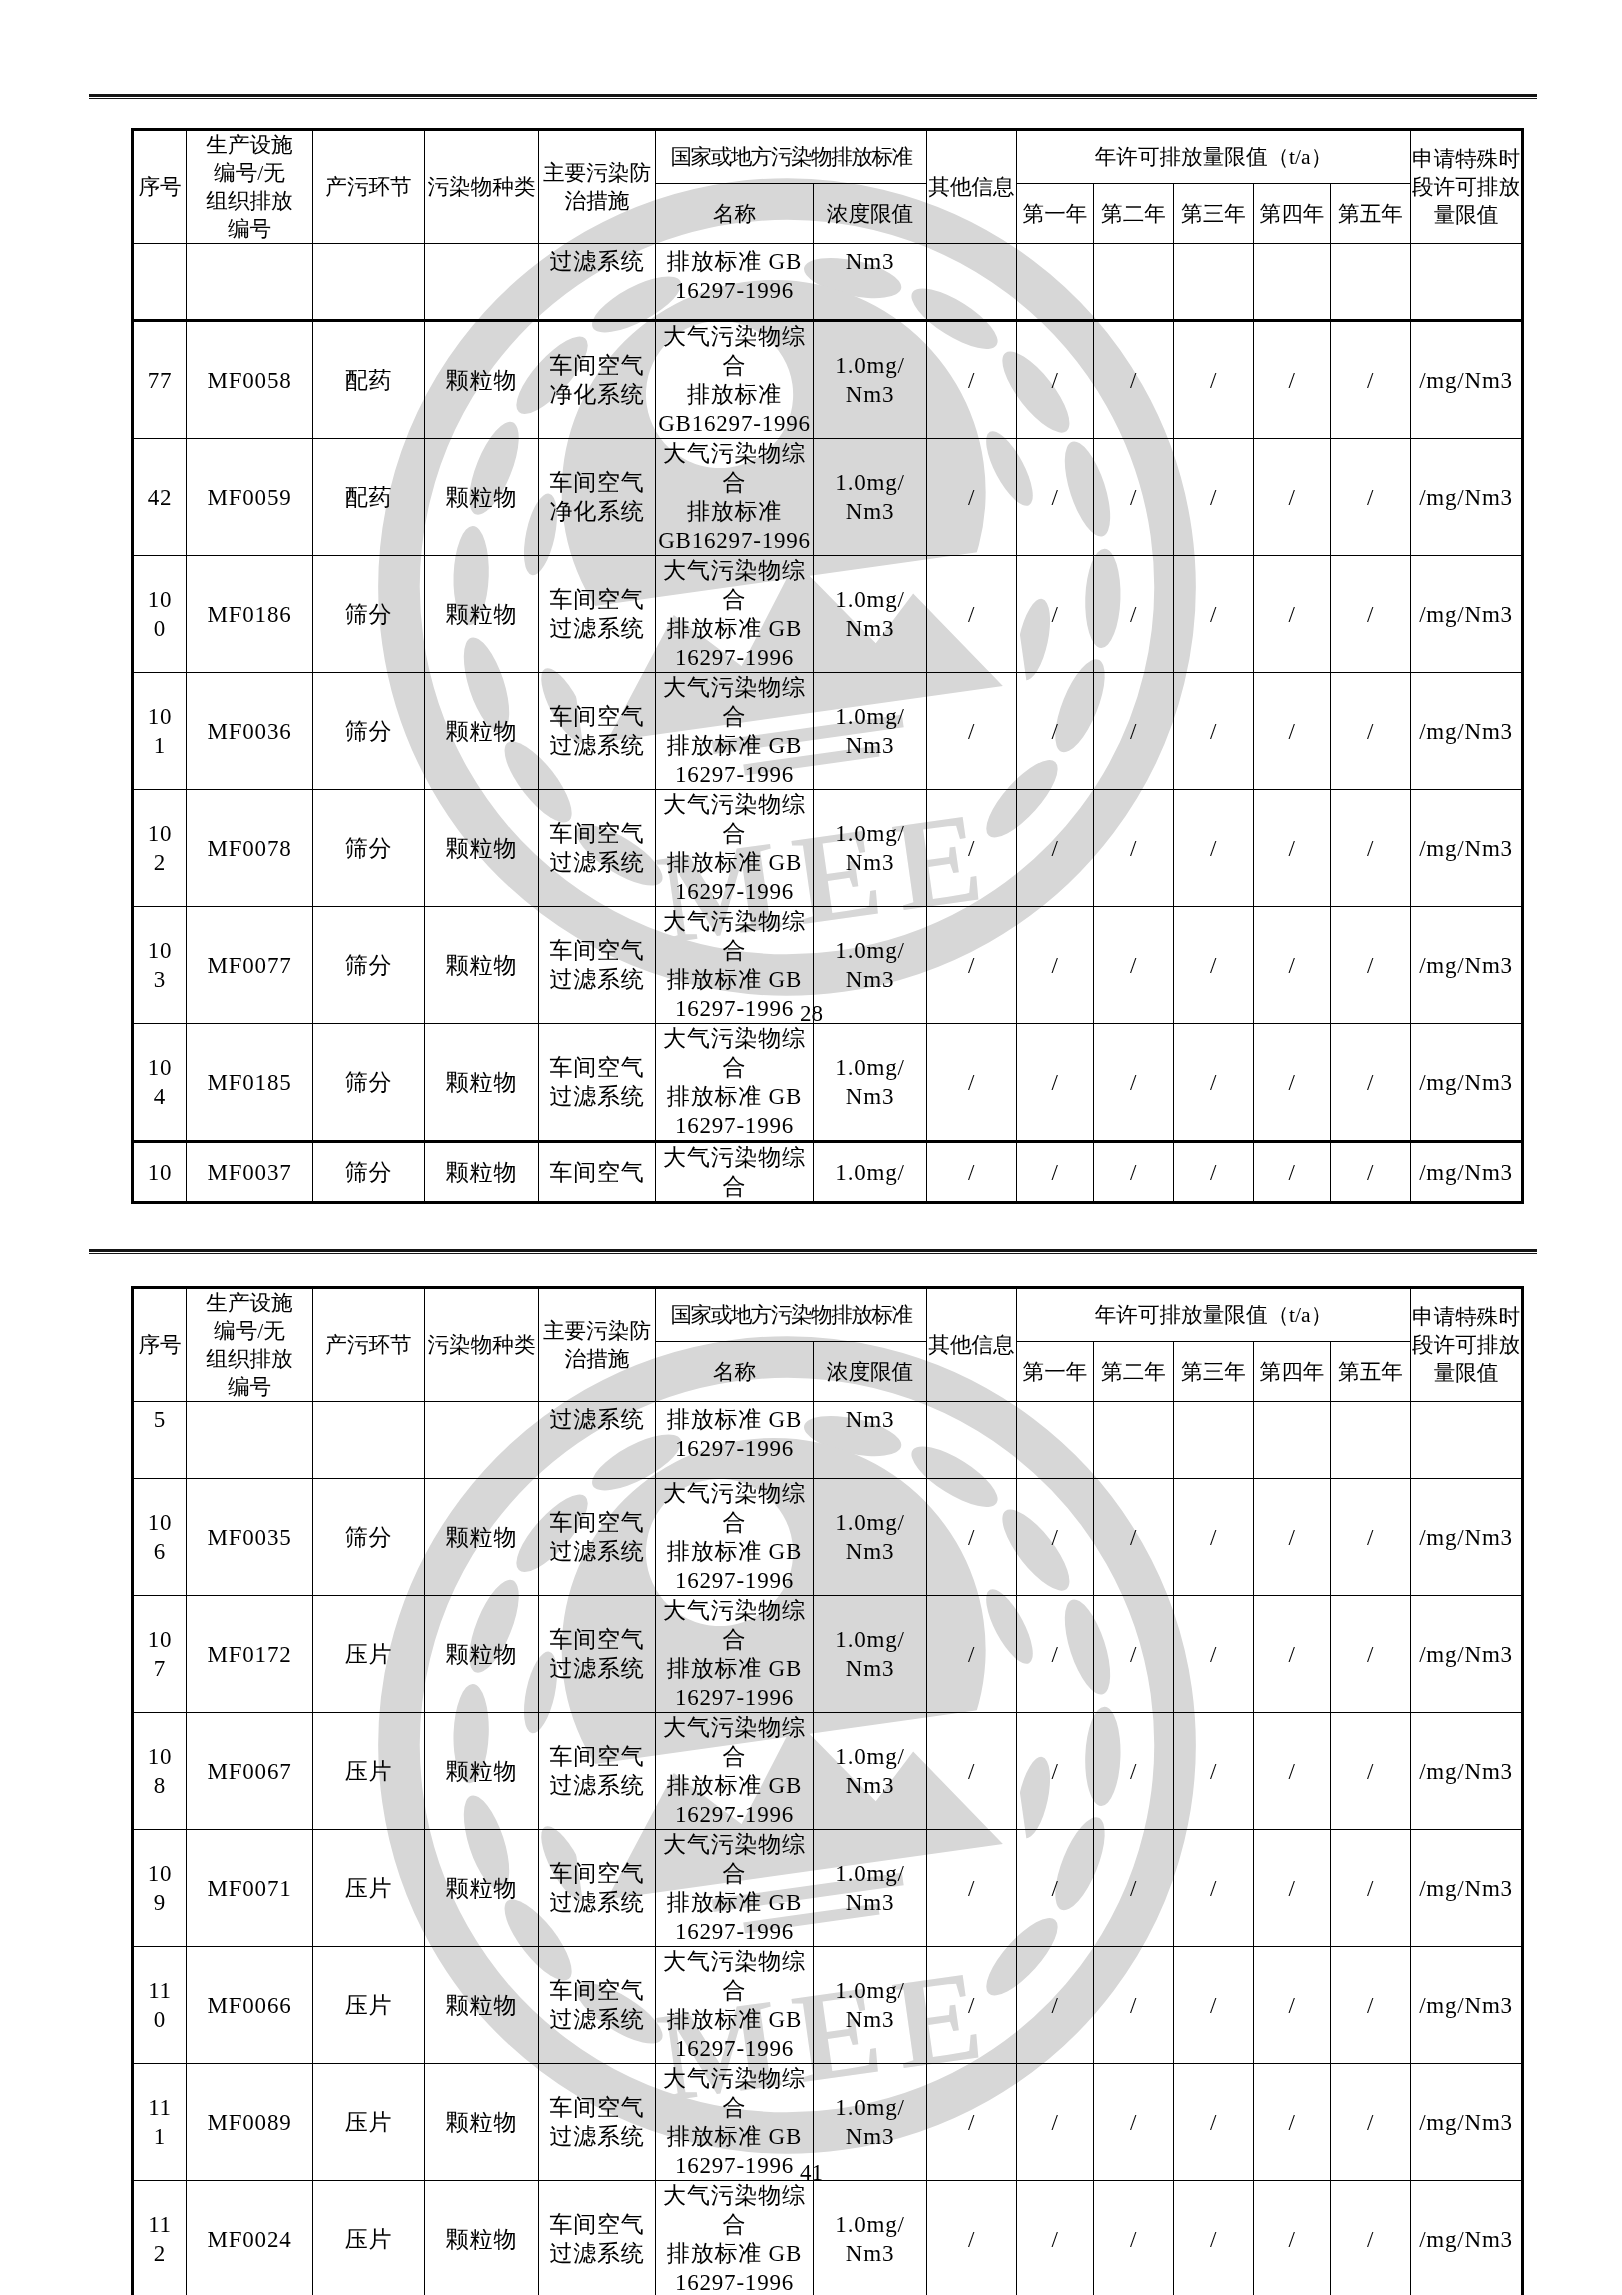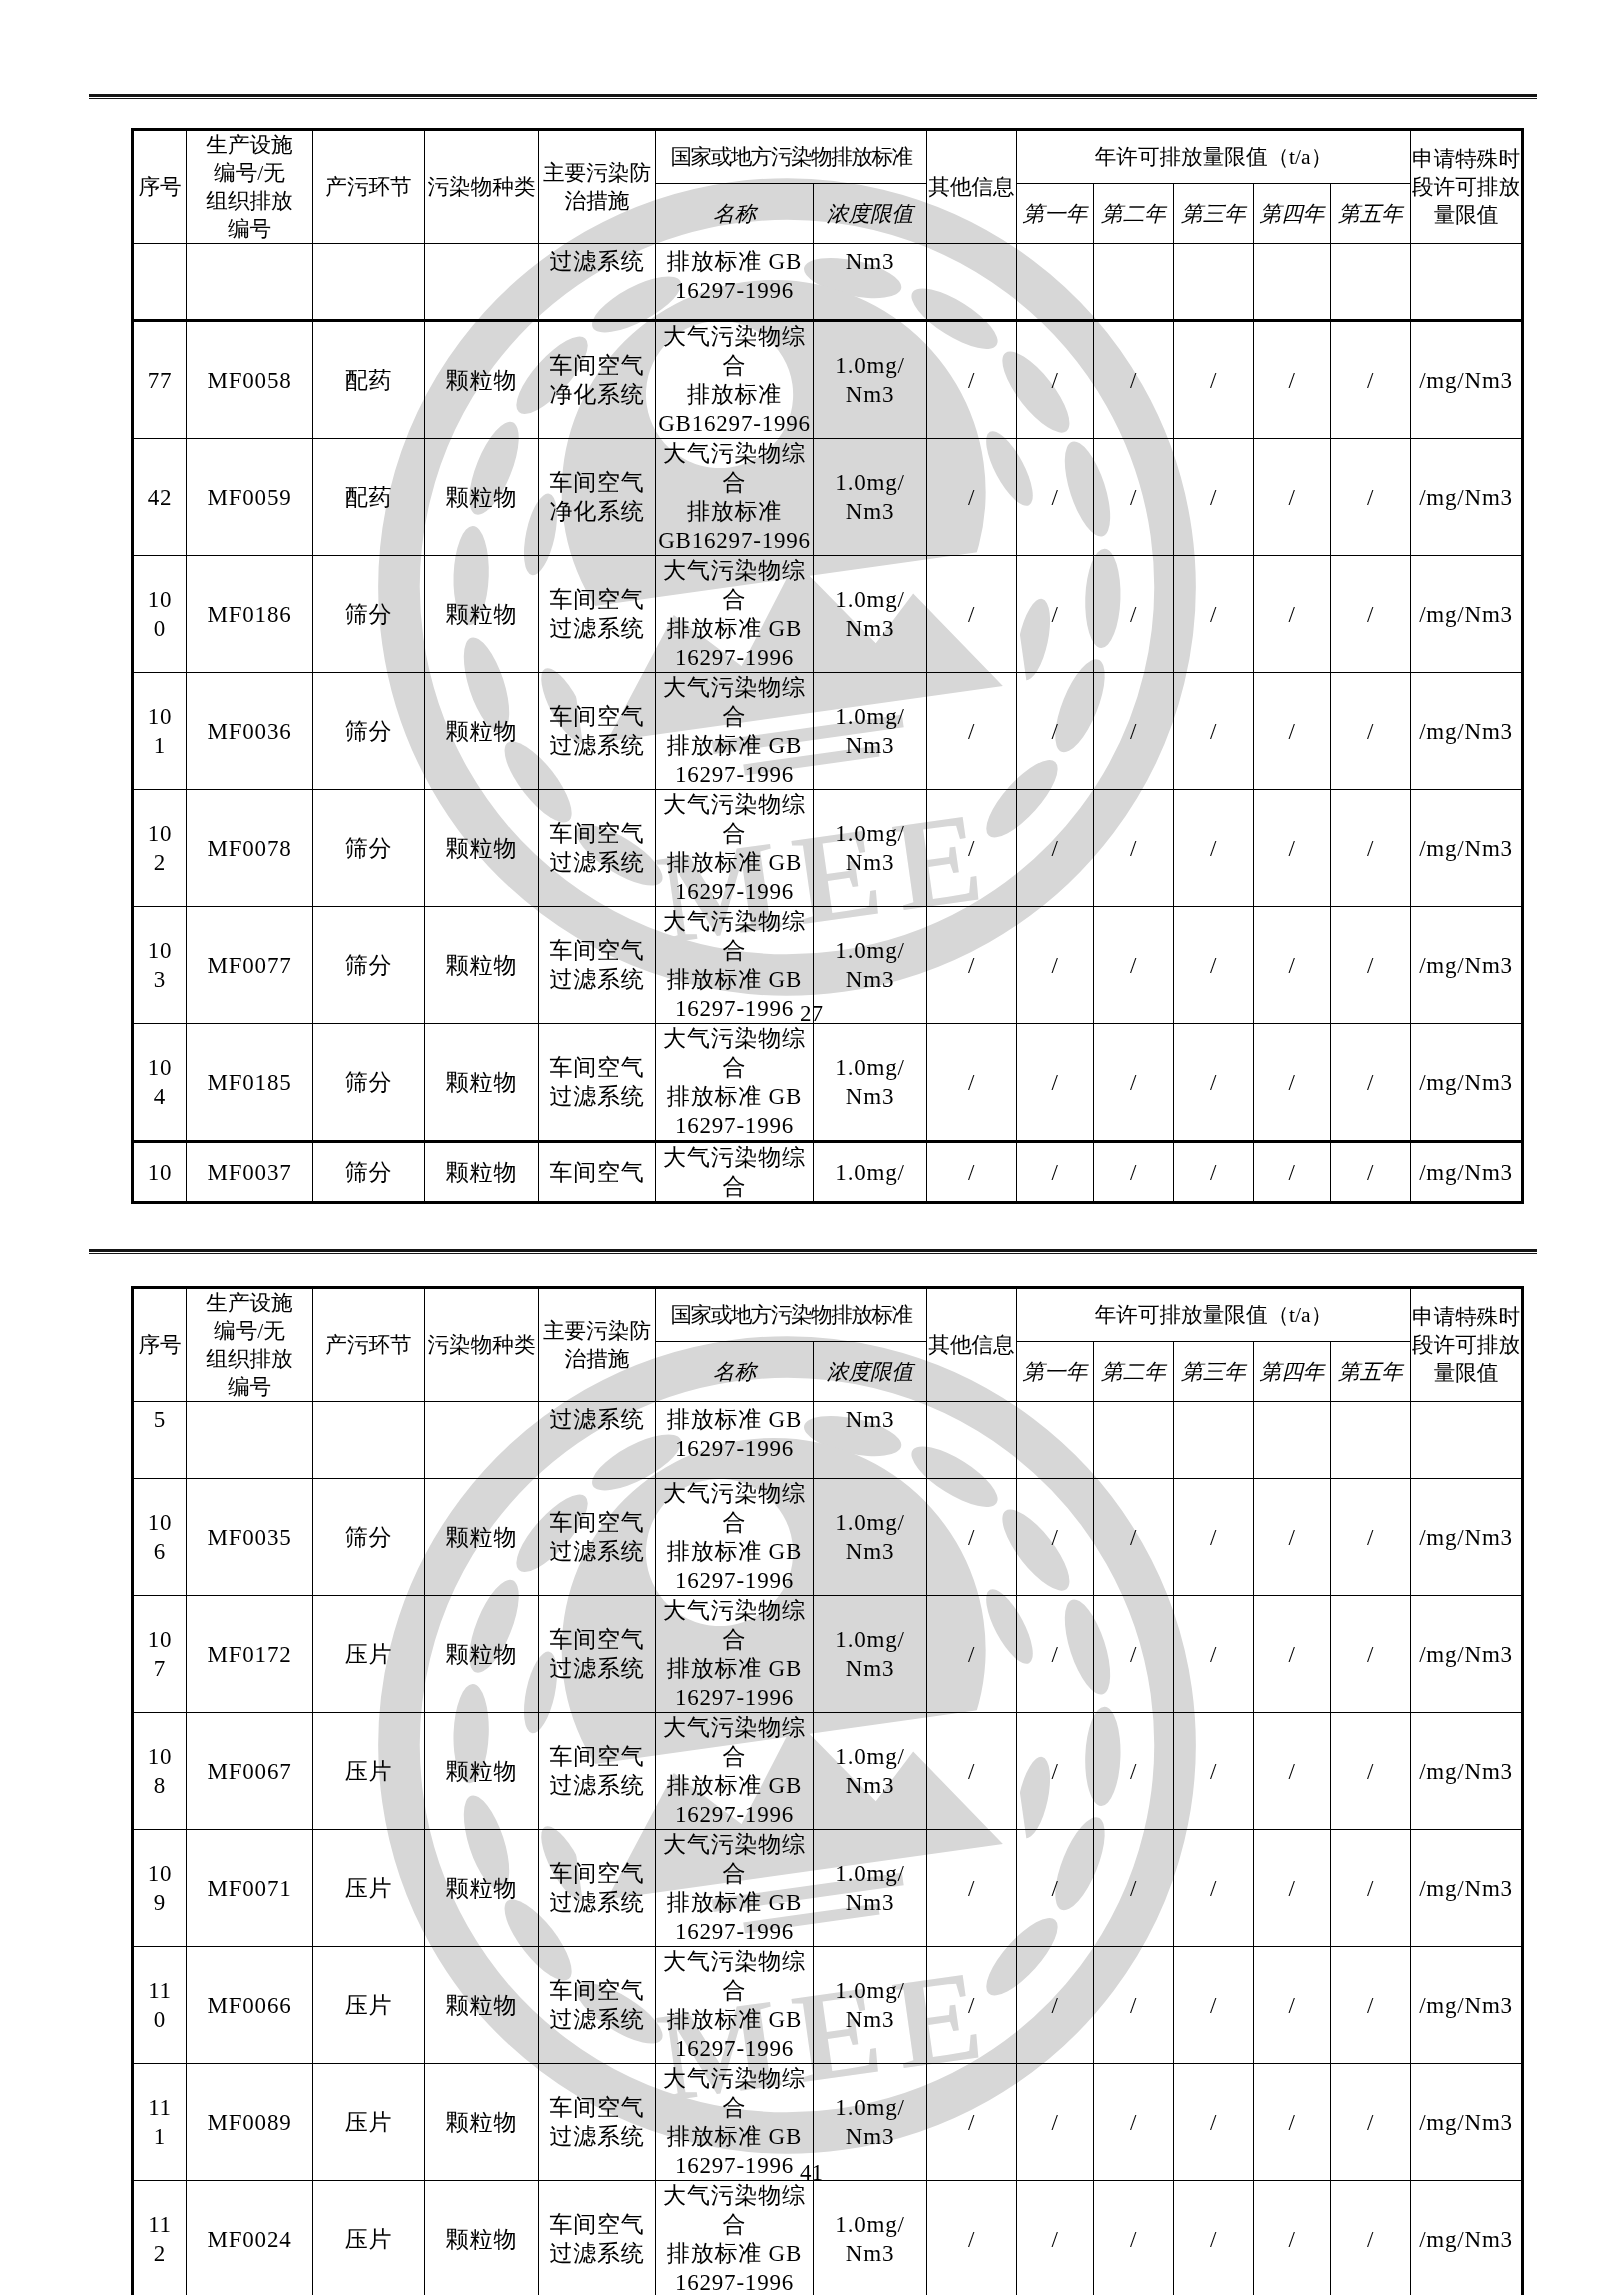--- a/index.html
+++ b/index.html
@@ -17,21 +17,21 @@
     border-collapse:collapse;table-layout:fixed;background:transparent;
     border:3.1px solid #000;
   }
   th,td{
     border:1.5px solid #000;text-align:center;vertical-align:middle;
     padding:0;font-weight:normal;white-space:pre-line;
   }
   th{font-size:21.6px;line-height:28px;}
   td{font-size:23px;line-height:29px;letter-spacing:0.8px;}
   thead tr.tier1{height:54px;}
-  thead tr.tier2{height:59px;font-style:italic;}
+  thead tr.tier2{height:59px;}
   th.nw{white-space:nowrap;letter-spacing:-1.5px;}
   tr.row-cont{height:77px;}
   tr.row-cont td{vertical-align:top;padding-top:3.1px;}
   tr.row-full{height:90px;}
   tr.row-partial{height:43px;}
   tr.sep td{border-top-width:3.1px;}
   .pagenum{
     position:absolute;left:0;width:100%;text-align:center;
     font-size:23px;z-index:3;
   }
@@ -304,21 +304,21 @@
         <td>/</td>
         <td>/</td>
         <td>/</td>
         <td>/</td>
         <td>/</td>
         <td>/mg/Nm3</td>
       </tr>
     </tbody>
 </table>
 
-<div class="pagenum" style="top:1001px">27</div>
+<div class="pagenum" style="top:1001px">28</div>
 
 <div class="rule" style="top:1249px"></div>
 
 <svg class="watermark" style="left:347px;top:1305px" width="880" height="880" viewBox="0 0 1100 1100">
   <g fill="#d7d7d7" transform="rotate(-8 550 550)">
     <circle cx="550" cy="550" r="485" fill="none" stroke="#d7d7d7" stroke-width="52"></circle>
     <g>
       <ellipse cx="413" cy="174" rx="62" ry="22" transform="rotate(-20 413 174)"></ellipse>
       <ellipse cx="296" cy="247" rx="62" ry="22" transform="rotate(-40 296 247)"></ellipse>
       <ellipse cx="208" cy="352" rx="62" ry="22" transform="rotate(-60 208 352)"></ellipse>

